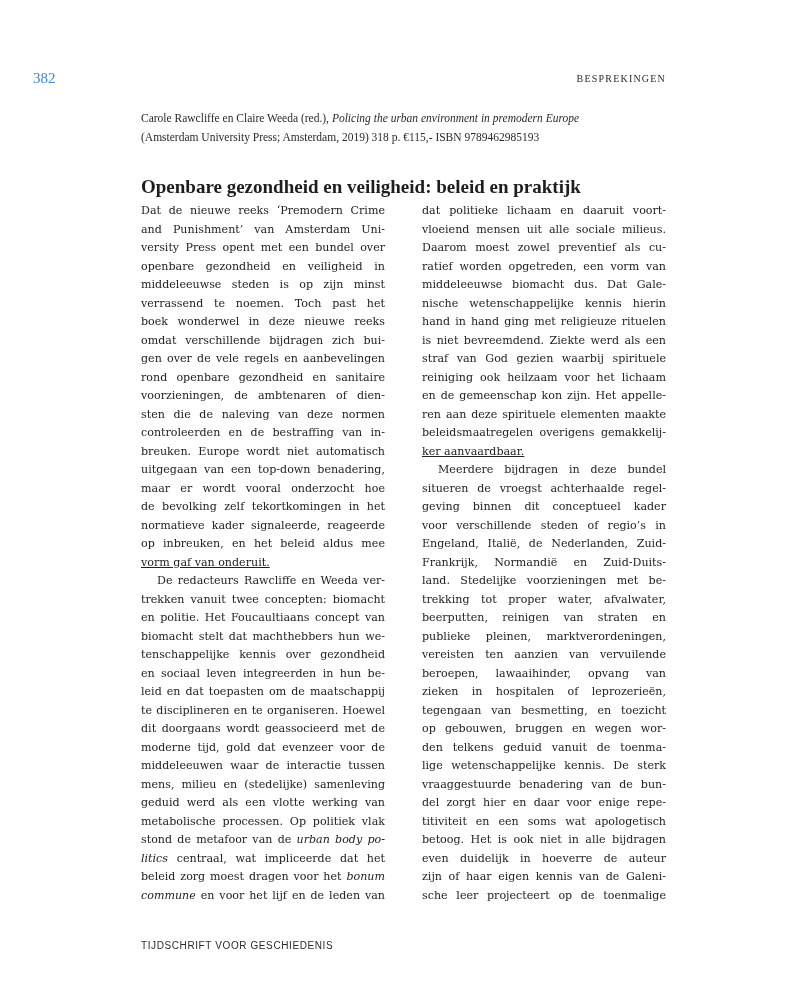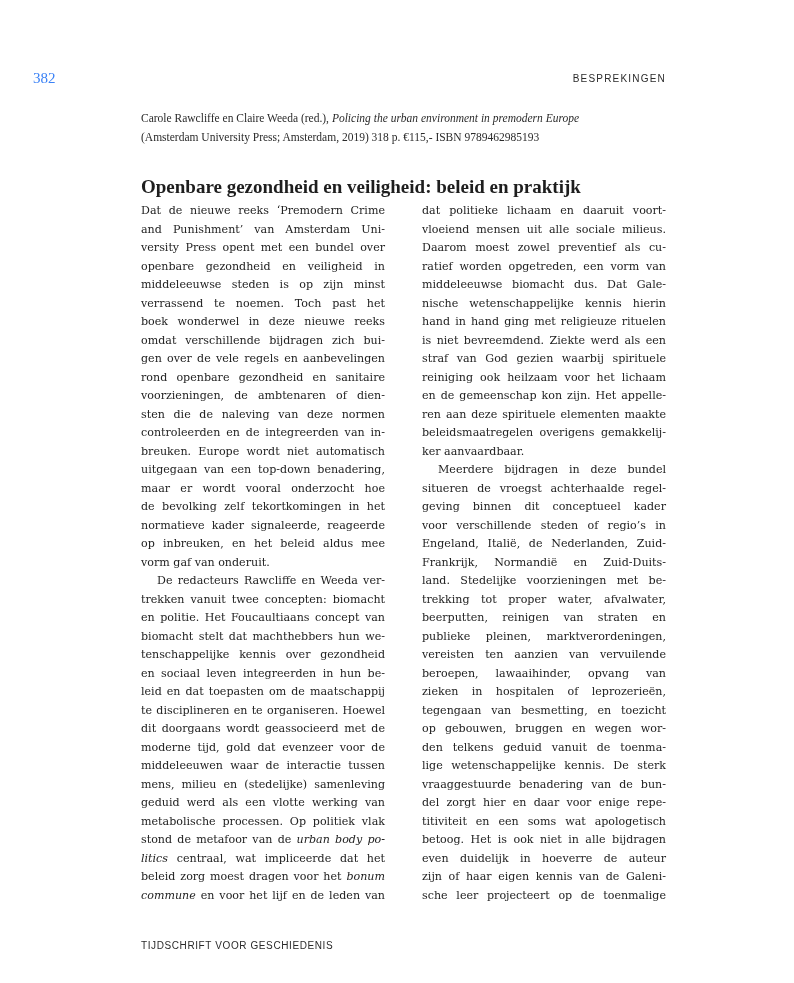--- a/index.html
+++ b/index.html
@@ -20,21 +20,21 @@
       left: 33px;
       top: 70px;
       font-family: "Liberation Serif", serif;
       font-size: 15px;
       color: #3b82f6;
     }
     .running-head {
       position: absolute;
       right: 128px;
       top: 73px;
-      font-family: Liberation Sans, sans-serif;
+      font-family: Liberation Serif, serif;
       font-size: 10px;
       letter-spacing: 1.2px;
       color: #2a2a2a;
     }
     .citation {
       position: absolute;
       left: 141px;
       top: 109px;
       width: 560px;
       font-family: "Liberation Serif", serif;
@@ -68,20 +68,21 @@
     .column .ln {
       display: block;
       text-align: justify;
       text-align-last: justify;
       height: 18.5px;
       white-space: nowrap;
       overflow: visible;
     }
     .column .ln.last {
       text-align-last: left;
+      text-decoration: underline;
     }
     .column .ln.indent {
       text-indent: 16px;
     }
     .column em { font-style: italic; }
     .footer {
       position: absolute;
       left: 141px;
       top: 940px;
       font-family: "Liberation Sans", sans-serif;
@@ -111,21 +112,21 @@
     <span class="ln">versity Press opent met een bundel over</span>
     <span class="ln">openbare gezondheid en veiligheid in</span>
     <span class="ln">middeleeuwse steden is op zijn minst</span>
     <span class="ln">verrassend te noemen. Toch past het</span>
     <span class="ln">boek wonderwel in deze nieuwe reeks</span>
     <span class="ln">omdat verschillende bijdragen zich bui-</span>
     <span class="ln">gen over de vele regels en aanbevelingen</span>
     <span class="ln">rond openbare gezondheid en sanitaire</span>
     <span class="ln">voorzieningen, de ambtenaren of dien-</span>
     <span class="ln">sten die de naleving van deze normen</span>
-    <span class="ln">controleerden en de integreerden van in-</span>
+    <span class="ln">controleerden en de bestraffing van in-</span>
     <span class="ln">breuken. Europe wordt niet automatisch</span>
     <span class="ln">uitgegaan van een top-down benadering,</span>
     <span class="ln">maar er wordt vooral onderzocht hoe</span>
     <span class="ln">de bevolking zelf tekortkomingen in het</span>
     <span class="ln">normatieve kader signaleerde, reageerde</span>
     <span class="ln">op inbreuken, en het beleid aldus mee</span>
     <span class="ln last">vorm gaf van onderuit.</span>
     <span class="ln indent">De redacteurs Rawcliffe en Weeda ver-</span>
     <span class="ln">trekken vanuit twee concepten: biomacht</span>
     <span class="ln">en politie. Het Foucaultiaans concept van</span>

